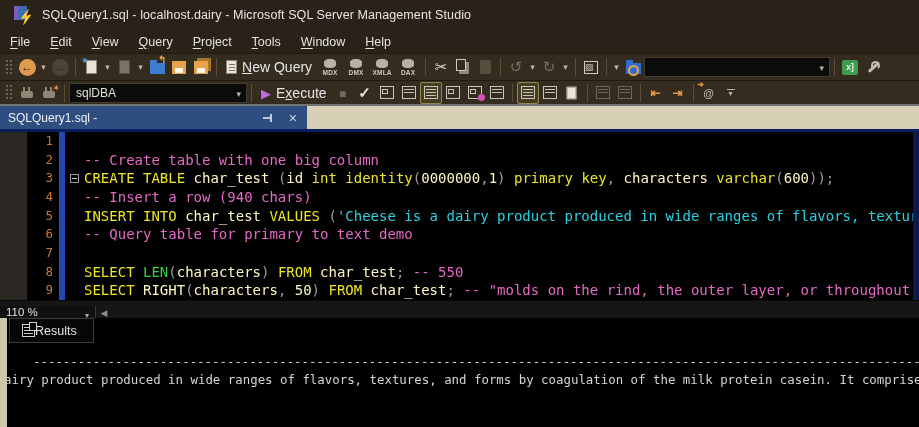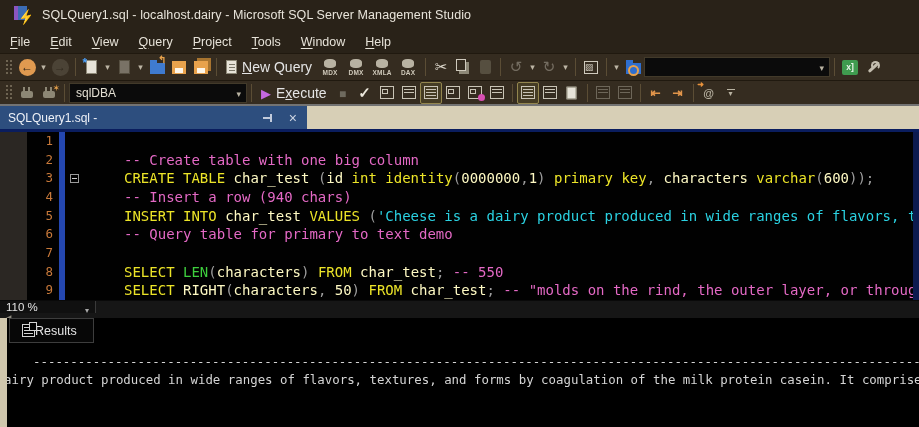--- a/index.html
+++ b/index.html
@@ -101,28 +101,28 @@
 
   
   #editor { position:absolute; top:132px; left:0; width:919px; height:168px; background:#010101; overflow:hidden; }
   .code-line { display:flex; align-items:stretch; height:18.66px; font-family:"DejaVu Sans Mono",monospace; font-size:14px; line-height:18.66px; white-space:pre; }
   .gut { width:27px; background:#2b2723; flex:none; }
   .lnum { width:31px; text-align:right; padding-right:5px; color:#c8793a; font-size:12.5px; flex:none; }
   .cbar { width:6px; background:#2447b0; flex:none; margin-left:1px; }
   .fold { width:19px; flex:none; display:flex; align-items:center; justify-content:center; }
   .foldbox { width:9px; height:9px; border:1px solid #9a9a9a; position:relative; background:#010101; }
   .foldbox::before { content:""; position:absolute; left:1px; right:1px; top:3px; height:1px; background:#cscs; background:#cccccc; }
-  .ctext { flex:none;margin-left:40px; }
+  .ctext { flex:none; }
   .ctext.sel { background:#3e3b26; }
   .kw { color:#ece428; } .pl { color:#fef9c3; } .gr { color:#9e9e9e; }
   .cm { color:#e469c5; } .str { color:#2bd2e2; } .fn { color:#3ecf3e; }
   #vscroll { position:absolute; right:0; top:0; width:6px; height:168px; background:#0c1a4f; }
 
   
-  #hscroll { position:absolute; top:300px; left:0; width:919px; height:18px; background:#161616; display:flex; align-items:flex-start; border-top:1px solid #090909;flex-direction:column; }
+  #hscroll { position:absolute; top:300px; left:0; width:919px; height:18px; background:#161616; display:flex; align-items:flex-end; border-top:1px solid #090909; }
   #zoomcombo { width:96px; background:#101010; border-right:1px solid #3a3a3a; color:#e2e2e2; font-size:11.5px; display:flex; align-items:center; padding:0 6px; position:relative; }
   #zoomcombo::after { content:"▾"; color:#a8a8a8; font-size:8px; position:absolute; right:6px; top:5px; }
   #hleft { width:16px; display:flex; align-items:center; justify-content:center; color:#8f8b80; font-size:9px; }
   #hleft::before { content:"◀"; }
   #htrack { flex:1; background:#262626; position:relative; }
   #hthumb { position:absolute; left:2px; top:3px; height:11px; width:738px; background:#524e46; }
 
   
   #results { position:absolute; top:318px; left:0; width:919px; height:109px; background:#000; }
   #edgebar { position:absolute; left:0; top:0; width:7px; height:109px; background:#cfc6ac; z-index:5; }

